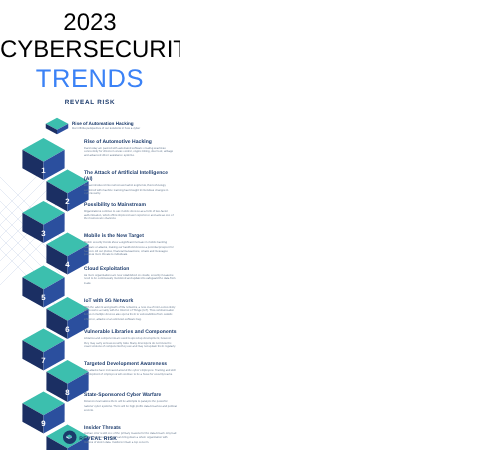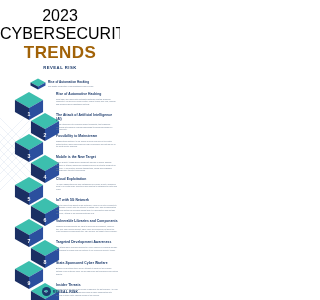--- a/index.html
+++ b/index.html
@@ -19,22 +19,22 @@
     position:absolute; left:-6px; top:92px; width:56px; height:120px;
     opacity:.5; pointer-events:none;
   }
   
   .header { position:relative; padding-top:7px; text-align:center; z-index:3; }
   .eyebrow {
     font-size:4.4px; font-weight:bold; letter-spacing:.35px;
     color:#1b3a6b;
   }
   .trends {
-    font-size:17px; font-weight:bold; letter-spacing:.4px;
-    color:#a16207; line-height:1.05; margin-top:1px;
+    font-size:17px; font-weight:normal; letter-spacing:.4px;
+    color:#3b82f6; line-height:1.05; margin-top:1px;
   }
   .reveal-risk-sub {
     font-size:4.2px; font-weight:bold; letter-spacing:.5px;
     color:#1b3a6b; margin-top:3px;
   }
   
   .toplogo {
     display:flex; align-items:center; gap:2px;
     margin:3px 0 0 30px; position:relative; z-index:3;
   }

